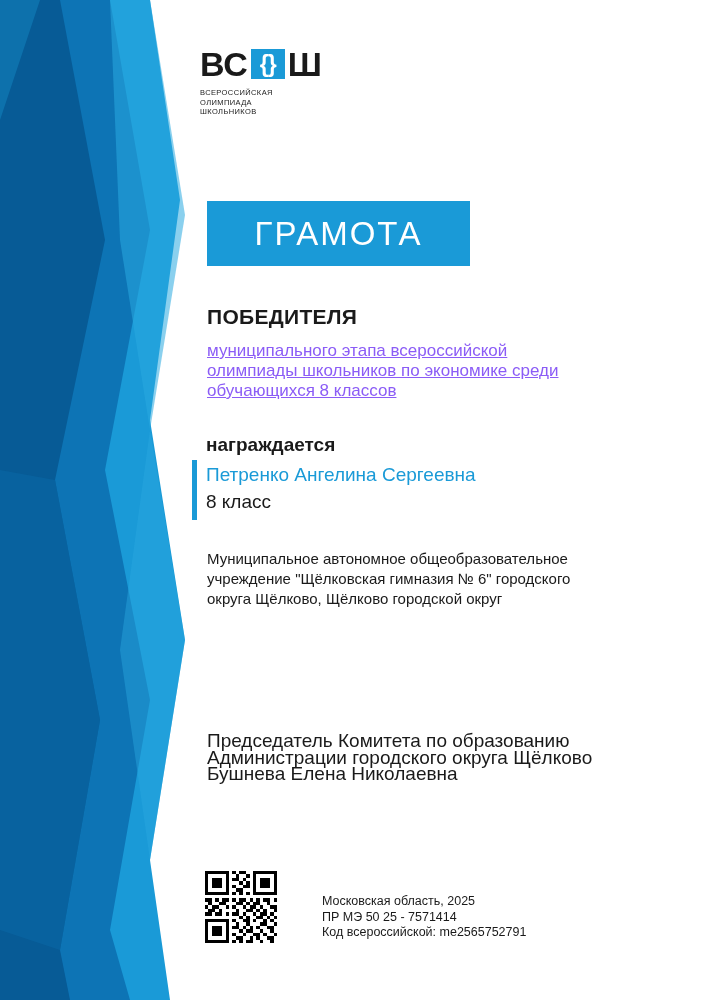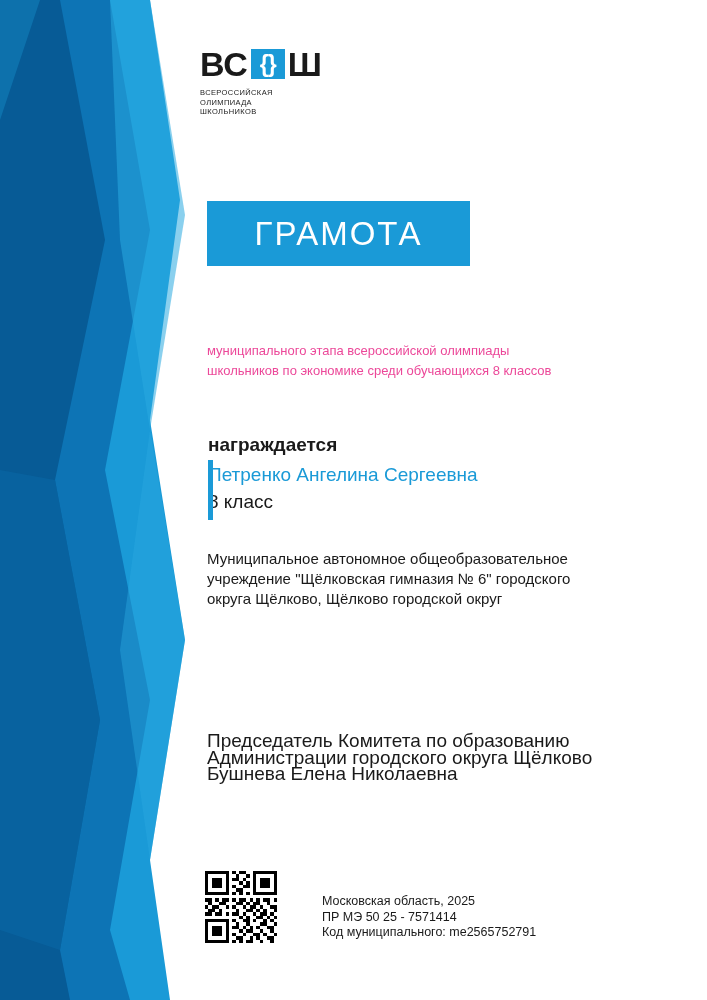--- a/index.html
+++ b/index.html
@@ -101,30 +101,32 @@
     font-size: 21px;
     font-weight: bold;
     color: #1a1a1a;
     letter-spacing: 0.3px;
   }
   .award-desc {
     position: absolute;
     left: 207px;
     top: 341px;
     width: 370px;
-    font-size: 13px;
+    font-size: 17px;
     line-height: 20px;
-    color: #ec4899;
+    color: #8b5cf6;
+    text-decoration: underline;
   }
 
   .recipient-block {
     position: absolute;
-    left: 208px;
+    left: 192px;
     top: 432px;
     width: 400px;
+    padding-left: 14px;
   }
   .recipient-bar {
     position: absolute;
     left: 0;
     top: 28px;
     width: 5px;
     height: 60px;
     background: #1a9ad7;
   }
   .recipient-lead {
@@ -213,20 +215,21 @@
       <div>Всероссийская</div>
       <div>олимпиада</div>
       <div>школьников</div>
     </div>
   </div>
 
   <div class="title-banner">
     <span>ГРАМОТА</span>
   </div>
 
+  <div class="award-kind">ПОБЕДИТЕЛЯ</div>
   <div class="award-desc">муниципального этапа всероссийской олимпиады школьников по экономике среди обучающихся 8 классов</div>
 
   <div class="recipient-block">
     <div class="recipient-bar"></div>
     <div class="recipient-lead">награждается</div>
     <div class="recipient-name">Петренко Ангелина Сергеевна</div>
     <div class="recipient-grade">8 класс</div>
   </div>
 
   <div class="school">Муниципальное автономное общеобразовательное учреждение "Щёлковская гимназия № 6" городского округа Щёлково, Щёлково городской округ</div>
@@ -347,16 +350,16 @@
           <rect x="12" y="20" width="2" height="1"></rect>
         <rect x="16" y="20" width="1" height="1"></rect>
           <rect x="19" y="20" width="1" height="1"></rect>
       </g>
     </svg>
   </div>
 
   <div class="footer-text">
     <div>Московская область, 2025</div>
     <div>ПР МЭ 50 25 - 7571414</div>
-    <div>Код муниципального: me2565752791</div>
+    <div>Код всероссийской: me2565752791</div>
   </div>
 
 </div>
 
 </body></html>

